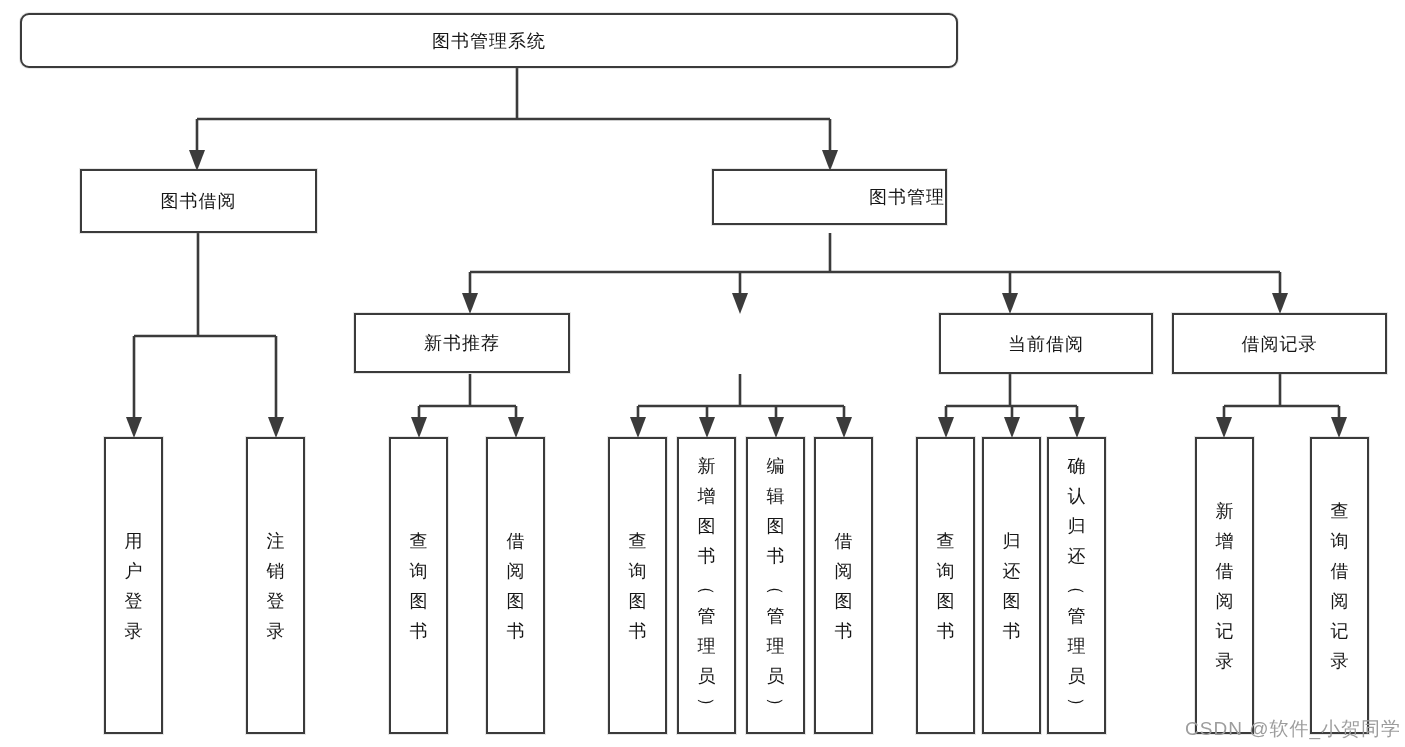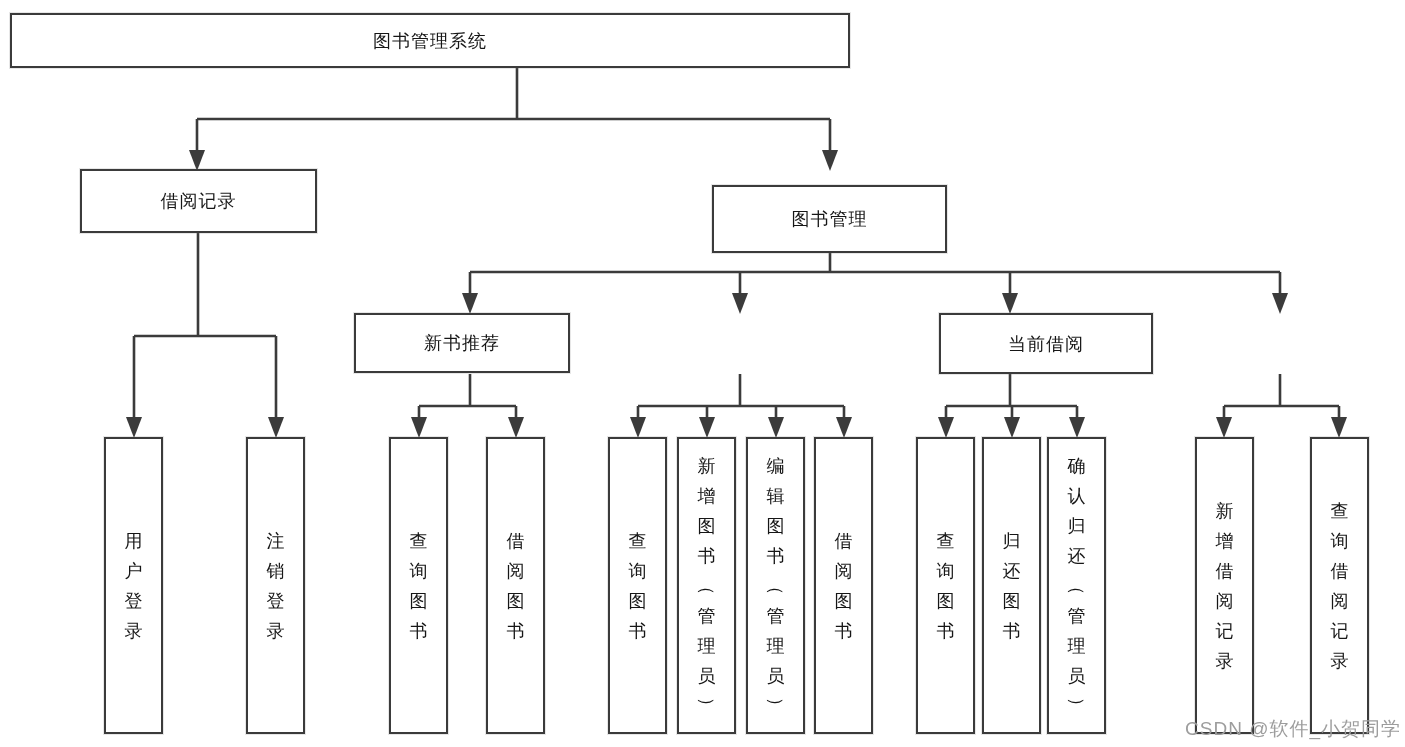--- a/index.html
+++ b/index.html
@@ -40,24 +40,24 @@
   .vchar {
     display: block;
     height: 30px;
     line-height: 30px;
     width: 100%;
     text-align: center;
     font-size: 18px;
   }
   .vchar.rot { transform: rotate(90deg); }
   
-  #n-root   { left: 10px;  top: 13px;  width: 840px; height: 55px; }
+  #n-root   { left: 20px;  top: 13px;  width: 938px; height: 55px; border-radius: 9px; }
   
   #n-l2-a   { left: 80px;  top: 169px; width: 237px;  height: 64px; }
-  #n-l2-b   { left: 712px; top: 185px; width: 235px;  height: 68px; }
+  #n-l2-b   { left: 712px; top: 169px; width: 235px;  height: 56px; justify-content: flex-end; }
   
   #n-l3-a   { left: 354px;  top: 313px; width: 216px; height: 60px; }
   #n-l3-b   { left: 633px;  top: 313px; width: 215px; height: 61px; }
   #n-l3-c   { left: 903px;  top: 313px; width: 214px; height: 61px; margin-left: 36px; }
   #n-l3-d   { left: 1172px; top: 313px; width: 215px; height: 61px; }
   
   #lf-1  { left: 104px;  }
   #lf-2  { left: 246px;  }
   #lf-3  { left: 389px;  }
   #lf-4  { left: 486px;  }
@@ -148,31 +148,34 @@
       <polygon points="1216,417 1232,417 1224,438"></polygon>
       <polygon points="1331,417 1347,417 1339,438"></polygon>
     </g>
   </svg>
 
   <div id="n-root" class="box">
     <span class="hlabel">图书管理系统</span>
   </div>
 
   <div id="n-l2-a" class="box">
-    <span class="hlabel">借阅记录</span>
+    <span class="hlabel">图书借阅</span>
   </div>
   <div id="n-l2-b" class="box">
     <span class="hlabel">图书管理</span>
   </div>
 
   <div id="n-l3-a" class="box">
     <span class="hlabel">新书推荐</span>
   </div>
   <div id="n-l3-c" class="box">
     <span class="hlabel">当前借阅</span>
+  </div>
+  <div id="n-l3-d" class="box">
+    <span class="hlabel">借阅记录</span>
   </div>
 
   <div id="lf-1" class="box leaf vtext">
       <span class="vchar">用</span>
       <span class="vchar">户</span>
       <span class="vchar">登</span>
       <span class="vchar">录</span>
     </div>
   <div id="lf-2" class="box leaf vtext">
       <span class="vchar">注</span>

